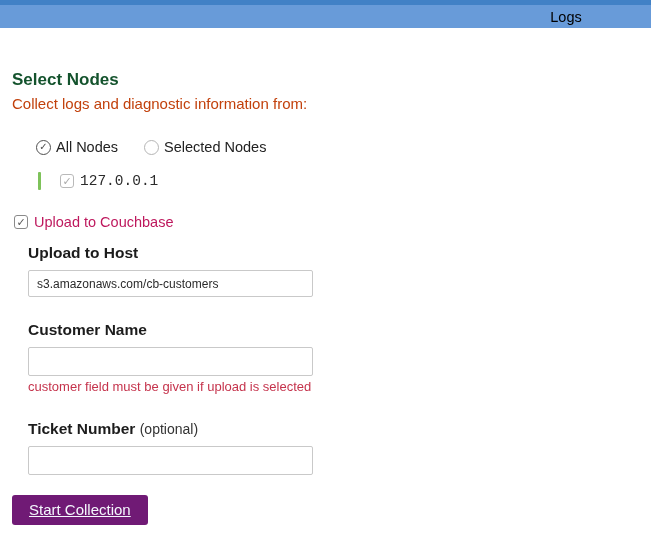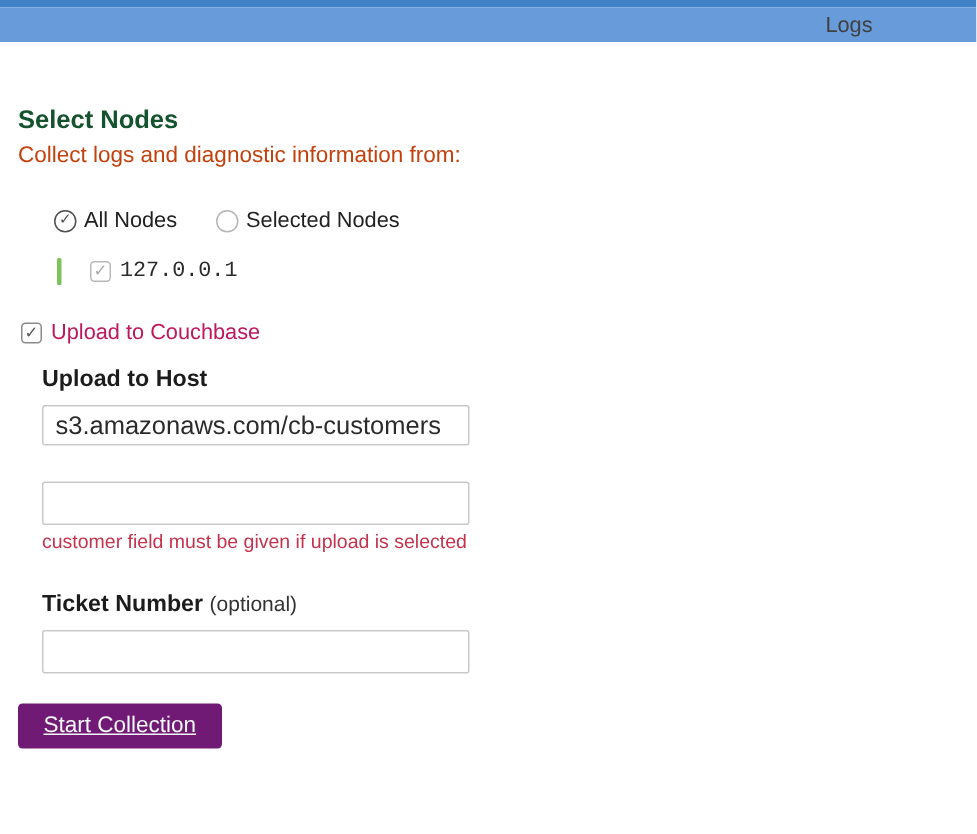--- a/index.html
+++ b/index.html
@@ -12,21 +12,21 @@
   }
   
   .topstrip { height: 5px; background: #4181c6; }
   .header {
     height: 23px; background: #689bd9;
     display: flex; align-items: stretch; justify-content: flex-end;
     padding-right: 31px;
   }
   .tab {
     display: flex; align-items: center; justify-content: center;
-    color: #404040; font-size: 14.5px; cursor: pointer;
+    color: #000000; font-size: 14.5px; cursor: pointer;
   }
   .tab-logs { width: 108px; }
   .tab-collect {
     width: 212px; background: #85afe4; gap: 14px;
   }
   .chevron-down {
     width: 8px; height: 8px; display: inline-block;
     border-right: 2px solid #f2f7fd; border-bottom: 2px solid #f2f7fd;
     transform: rotate(45deg) translate(-2px,-2px);
   }
@@ -63,21 +63,21 @@
   .field { margin-left: 28px; }
   .field-label { font-size: 15.5px; font-weight: bold; color: #1c1c1c; }
   .field-label .optional { font-weight: normal; font-size: 14px; color: #333; }
   .field-upload-host { margin-top: 14px; }
   .field-customer    { margin-top: 24px; }
   .field-ticket      { margin-top: 26px; }
   .text-input {
     display: block; width: 285px; height: 27px; margin-top: 8px;
     border: 1px solid #c9c9c9; border-radius: 2px;
     font-family: "Liberation Sans", "DejaVu Sans", sans-serif;
-    font-size: 17px; color: #2b2b2b; padding: 0 8px;
+    font-size: 12px; color: #2b2b2b; padding: 0 8px;
     outline: none; background: #fff;
   }
   .field-customer .text-input, .field-ticket .text-input { height: 29px; }
   .field-error { font-size: 13px; color: #c5334c; margin-top: 3px; }
 
   .start-button {
     display: inline-block; margin: 20px 0 0 12px;
     background: #701a75; color: #f4f8fd; border: none; border-radius: 3px;
     font-family: "Liberation Sans", "DejaVu Sans", sans-serif;
     font-size: 15px; padding: 6px 17px 7px 17px; cursor: pointer; text-decoration: underline;
@@ -126,20 +126,21 @@
       </span>
     <span class="upload-label">Upload to Couchbase</span>
   </label>
 
   <div class="field field-upload-host">
     <div class="field-label">Upload to Host</div>
     <input class="text-input" type="text" value="s3.amazonaws.com/cb-customers" style="">
   </div>
 
   <div class="field field-customer">
+    <div class="field-label">Customer Name</div>
     <input class="text-input" type="text" value="" style="">
     <div class="field-error">customer field must be given if upload is selected</div>
   </div>
 
   <div class="field field-ticket">
     <div class="field-label">
       <span>Ticket Number </span>
       <span class="optional">(optional)</span>
     </div>
     <input class="text-input" type="text" value="" style="">

